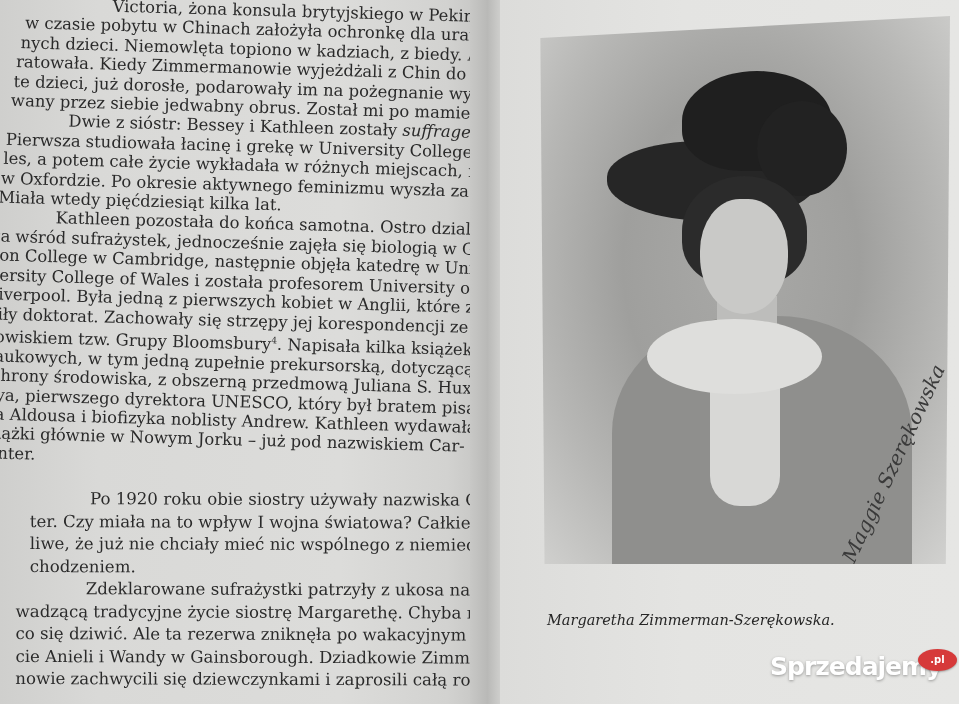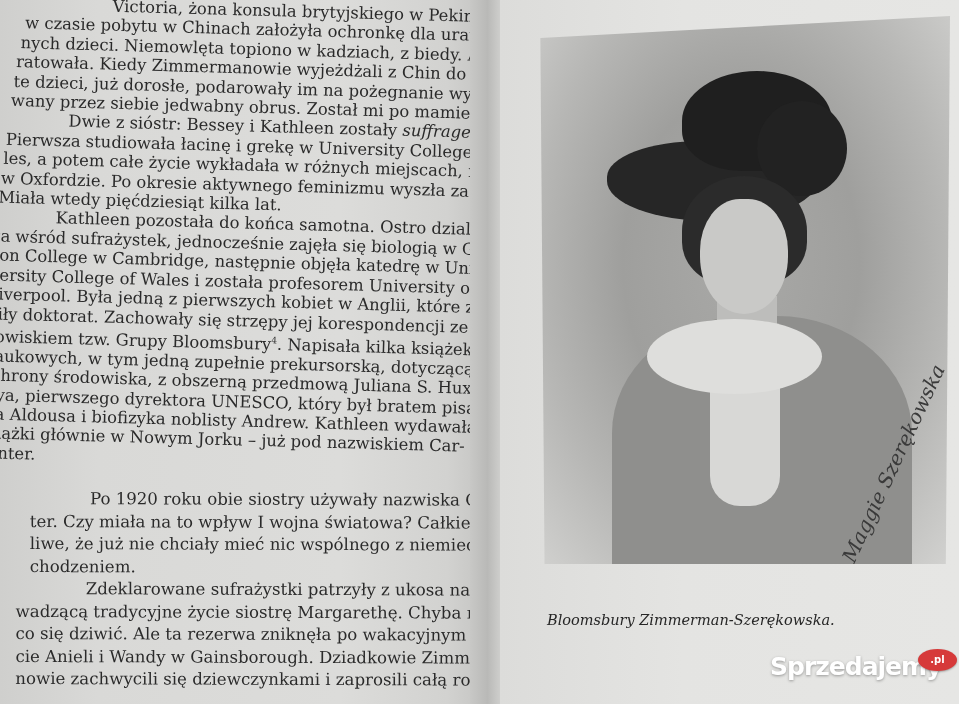--- a/index.html
+++ b/index.html
@@ -131,17 +131,17 @@
       <div class="hat2"></div>
       <div class="hair"></div>
       <div class="neck"></div>
       <div class="face"></div>
       <div class="bow-tail"></div>
       <div class="bow"></div>
     </div>
     <div class="signature">Maggie Szerękowska</div>
   </div>
 
-  <div class="caption">Bloomsbury Zimmerman-Szerękowska.</div>
+  <div class="caption">Margaretha Zimmerman-Szerękowska.</div>
 
   <div class="watermark">Sprzedajemy</div>
   <div class="wm-badge">.pl</div>
 </div>
 
 </body></html>

